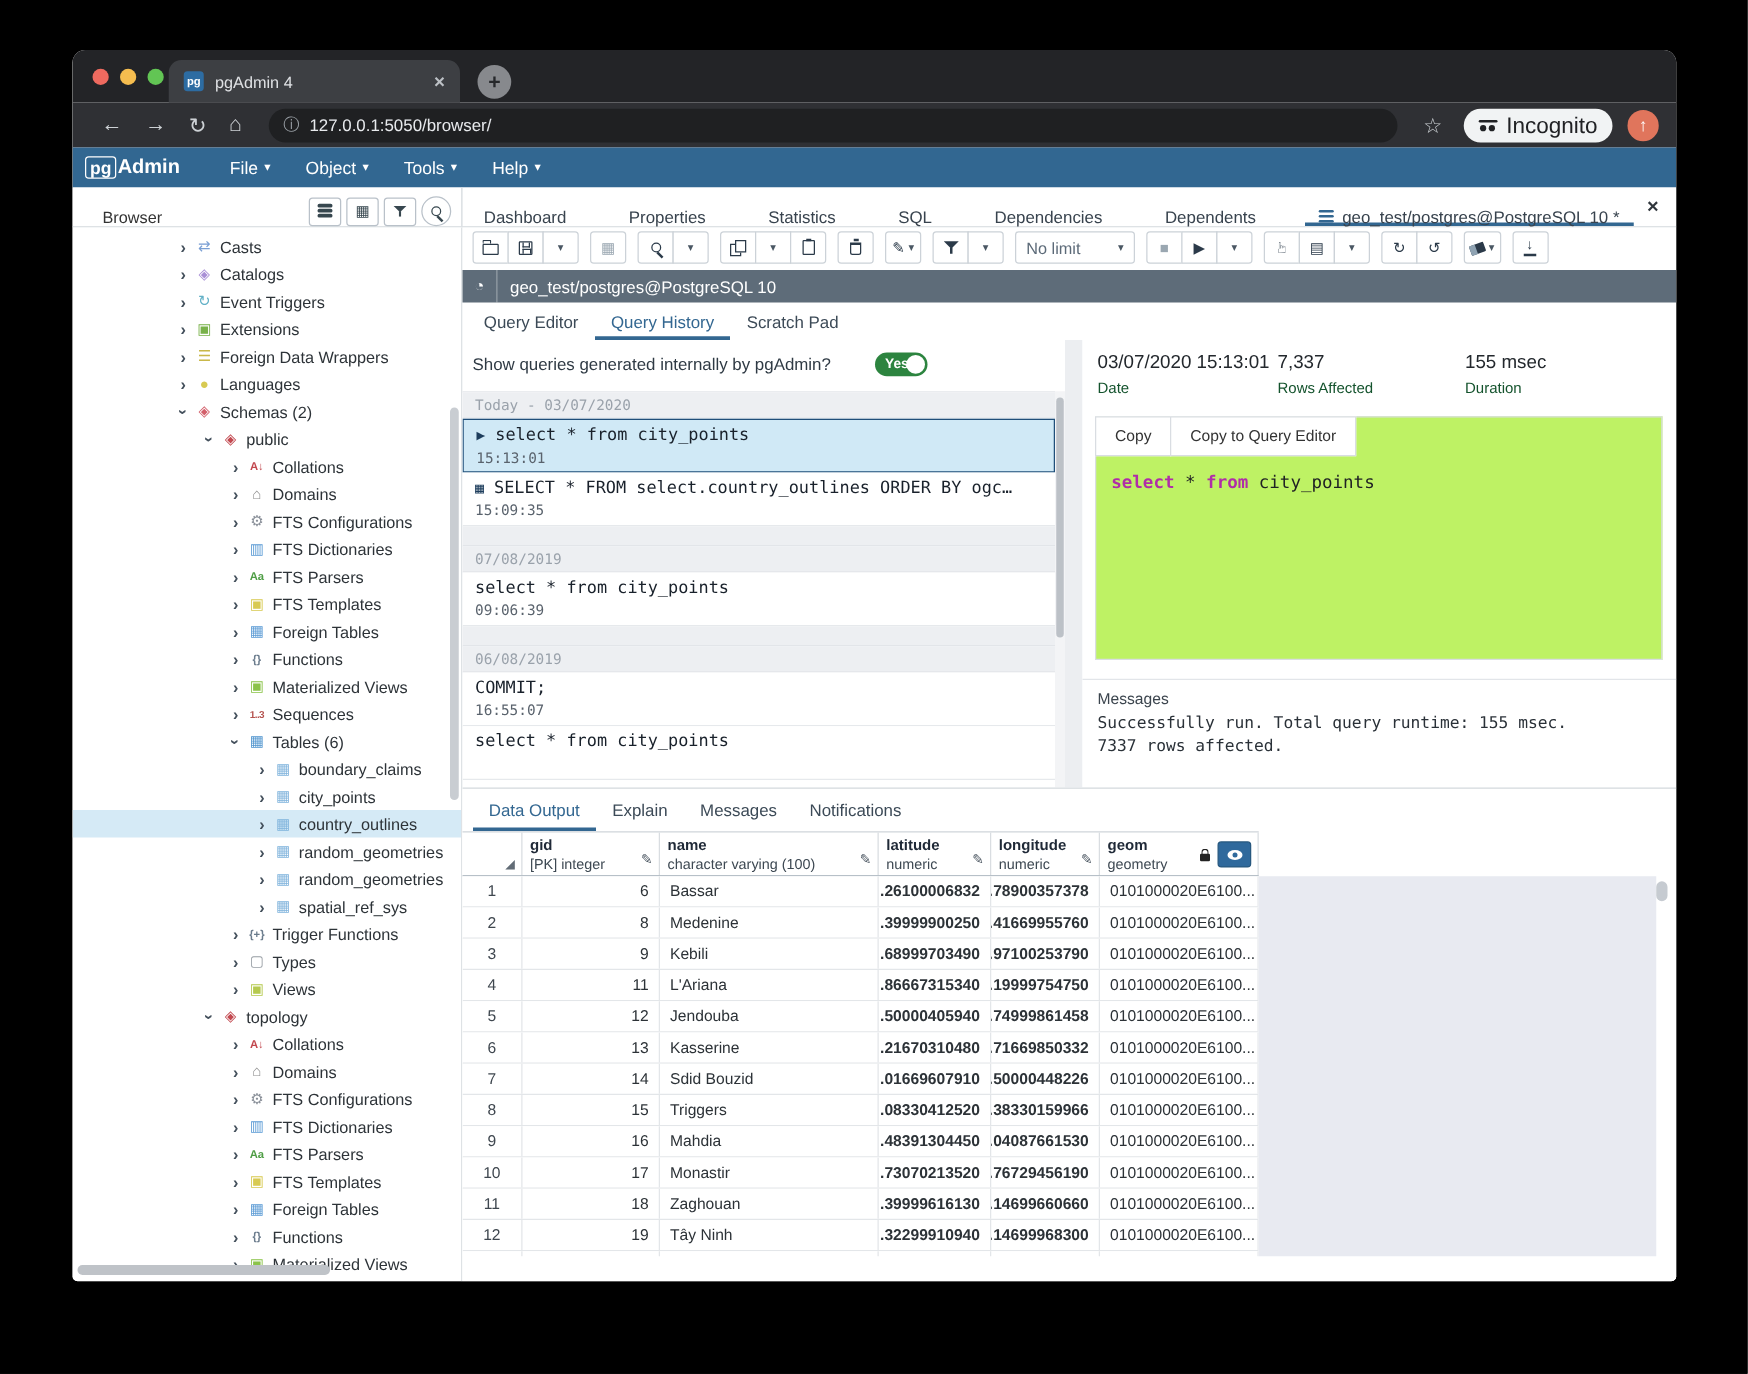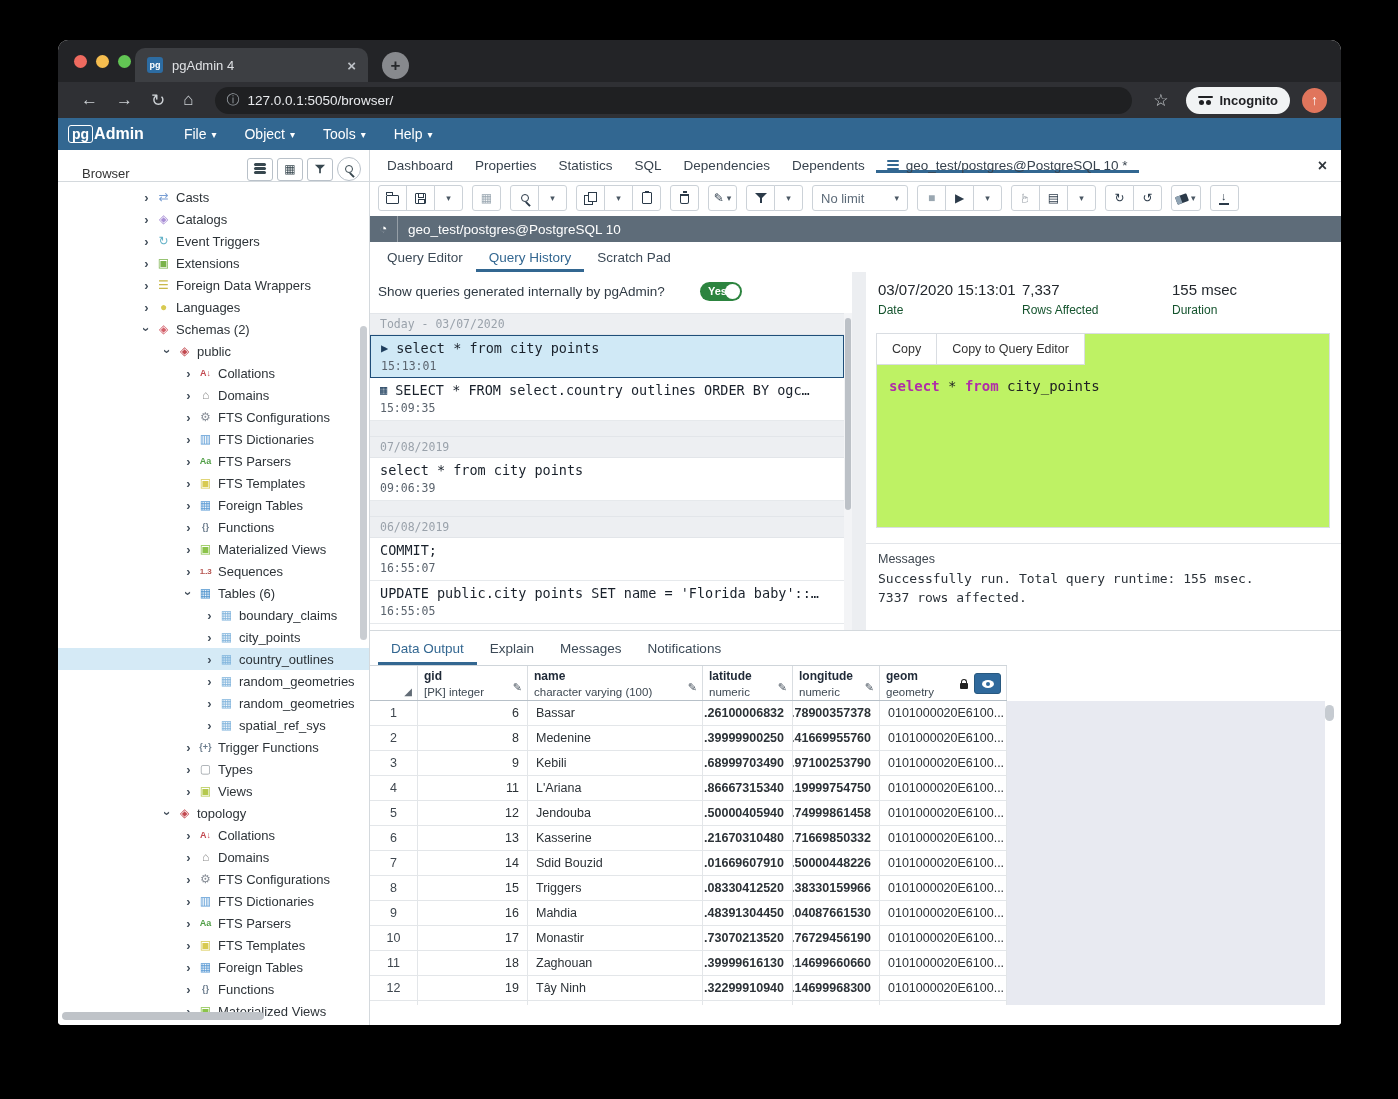--- a/index.html
+++ b/index.html
@@ -16,39 +16,39 @@
   .favicon{width:16px;height:16px;background:#2d6ca2;border-radius:3px;color:#fff;font-size:9px;font-weight:bold;display:flex;align-items:center;justify-content:center;}
   .btab-title{color:#dfe1e4;font-size:13px;margin-left:9px;flex:1;}
   .btab-close{color:#bdc1c6;font-size:15px;font-weight:bold;}
   .newtab{position:absolute;left:324px;top:12px;width:27px;height:27px;border-radius:50%;background:#87898d;color:#26282b;font-size:17px;font-weight:bold;display:flex;align-items:center;justify-content:center;}
   .navbar{position:absolute;left:0;top:42px;width:100%;height:36px;background:#2f3034;display:flex;align-items:center;padding:0 14px;}
   .nav-ic{color:#cdd1d5;font-size:17px;margin:0 9px;}
   .urlbar{flex:1;height:27px;background:#1f2022;border-radius:14px;margin:0 12px;display:flex;align-items:center;padding:0 12px;}
   .info-ic{color:#9aa0a6;font-size:13px;margin-right:8px;}
   .url-text{color:#e8eaed;font-size:13.5px;}
   .incog-pill{height:27px;background:#f1f3f4;border-radius:14px;display:flex;align-items:center;gap:7px;padding:0 12px;margin:0 8px;}
-  .incog-pill span.txt{color:#202124;font-size:13px;font-weight:700;}
+  .incog-pill span.txt{color:#202124;font-size:18px;font-weight:400;}
   .avatar{width:25px;height:25px;border-radius:50%;background:#e0755c;color:#fff;font-weight:bold;font-size:14px;display:flex;align-items:center;justify-content:center;margin-left:4px;}
 
   
   .appheader{position:absolute;left:0;top:78px;width:100%;height:32px;background:#326791;display:flex;align-items:center;color:#fff;}
   .logo{margin-left:10px;font-size:16px;font-weight:bold;display:flex;align-items:center;}
   .pgbox{border:1px solid #fff;border-radius:3px;padding:0 3px;font-weight:bold;margin-right:1px;font-size:14px;}
   .menus{margin-left:40px;display:flex;gap:28px;}
   .menu-item{font-size:14px;display:flex;align-items:center;gap:5px;}
   .mchev{font-size:10px;}
 
   
   .panelsrow{position:absolute;left:0;top:110px;width:100%;height:32px;background:#fff;border-bottom:1px solid #d4d9dd;display:flex;}
   .browser-hdr{width:312px;display:flex;align-items:flex-end;padding-left:24px;border-right:1px solid #d4d9dd;}
   .bh-title{font-size:13px;color:#333;}
   .pbtns{margin-left:auto;margin-right:8px;display:flex;gap:4px;align-items:center;}
   .pbtn{width:26px;height:23px;border:1px solid #b9c1c9;border-radius:3px;display:flex;align-items:center;justify-content:center;color:#37474f;font-size:12px;}
   .pbtn.round{border-radius:50%;width:24px;height:24px;}
-  .maintabs{flex:1;display:flex;align-items:center;padding-left:6px;}
+  .maintabs{flex:1;display:flex;align-items:flex-end;padding-left:6px;gap:28px;}
   .mtab{padding:0 11px;font-size:13.5px;color:#38434e;display:flex;align-items:center;gap:7px;white-space:nowrap;}
   .mtab.act{box-shadow:inset 0 -3px #326791;}
   .mt-close{color:#30363c;font-size:16px;font-weight:bold;align-self:center;margin:0 14px 0 auto;}
 
   
   .sidebar{position:absolute;left:0;top:142px;width:312px;bottom:0;background:#fff;border-right:1px solid #d4d9dd;overflow:hidden;}
   #tree{padding-top:4px;}
   .trow{height:22px;display:flex;align-items:center;font-size:13px;color:#2d3338;white-space:nowrap;}
   .trow.sel{background:#d5eaf6;}
   .tw{width:13px;display:inline-block;text-align:center;color:#44505c;font-weight:bold;font-size:13px;flex:none;}
@@ -628,26 +628,20 @@
               <div class="h-gap"></div>
               <div class="h-group">06/08/2019</div>
               <div class="h-entry">
                 <div class="hl1">
                   <span>COMMIT;</span>
                 </div>
                 <div class="h-time">16:55:07</div>
               </div>
               <div class="h-entry">
                 <div class="hl1">
-                  <span>UPDATE public.city_points SET name = 'Florida baby'::…</span>
-                </div>
-                <div class="h-time">16:55:05</div>
-              </div>
-              <div class="h-entry">
-                <div class="hl1">
                   <span>select * from city_points</span>
                 </div>
                 <div class="h-time"></div>
               </div>
             </div>
           <div class="h-scrolltrack">
               <div class="h-thumb"></div>
             </div>
         </div>
         <div class="splitter"></div>

